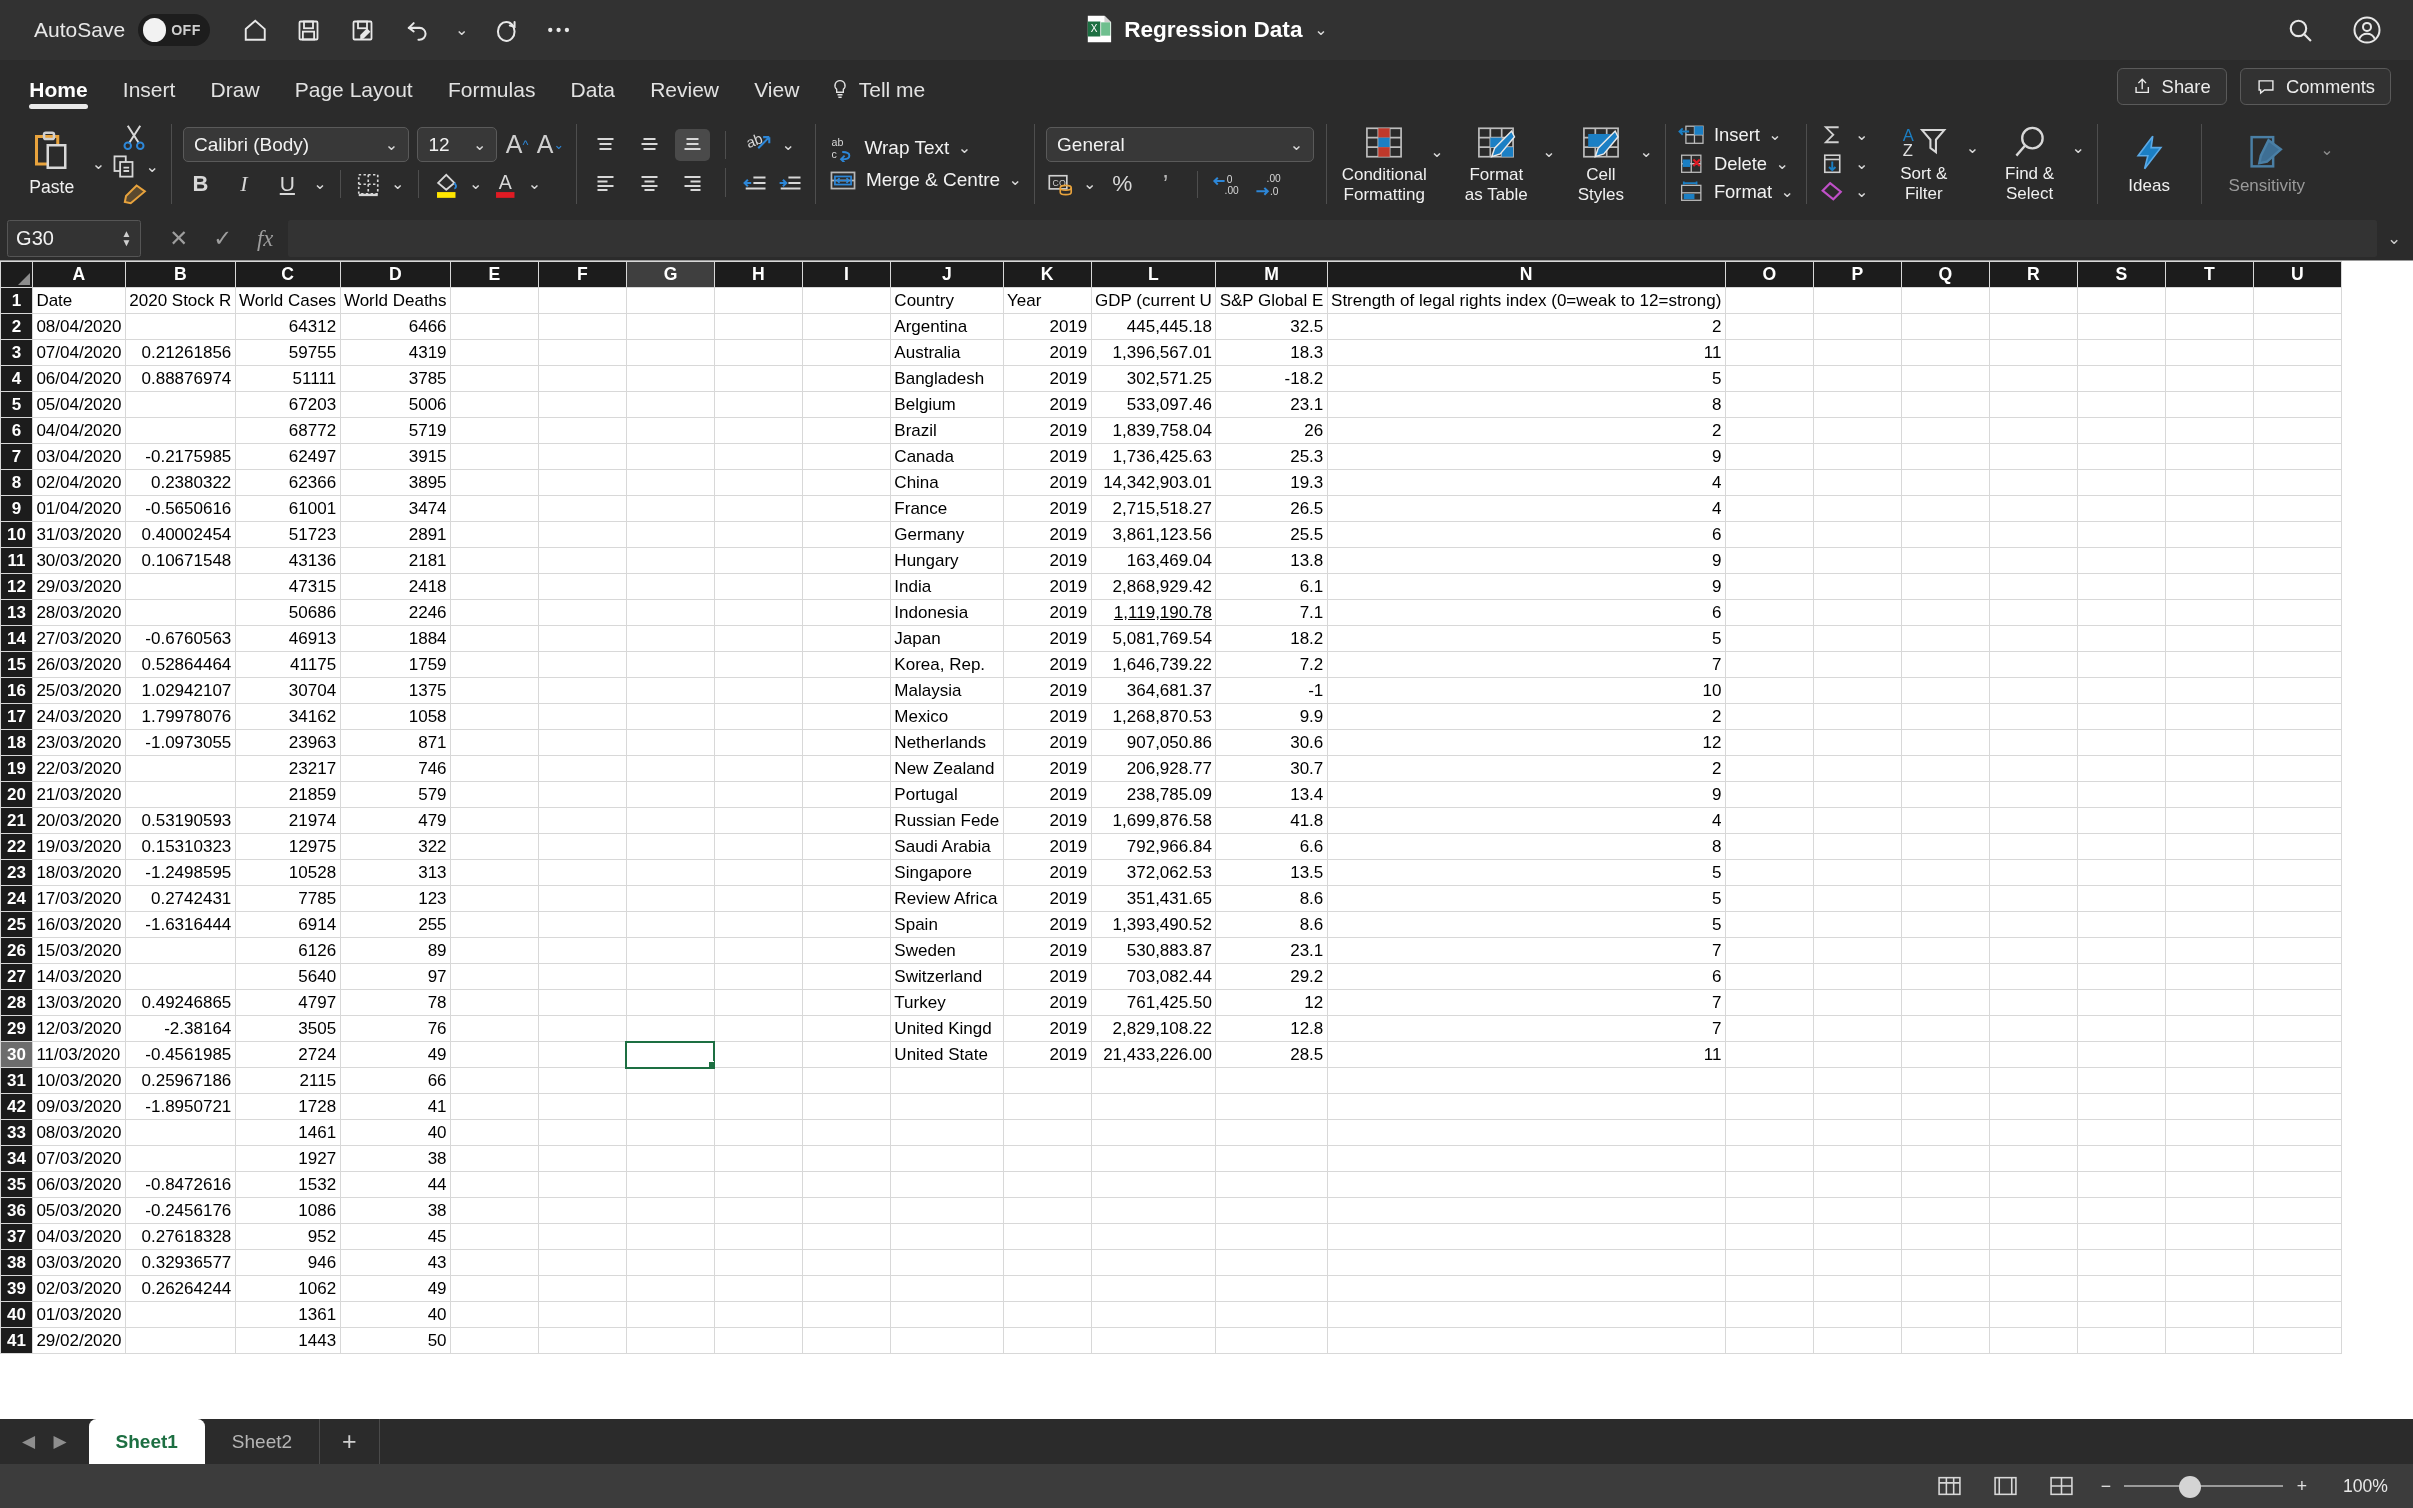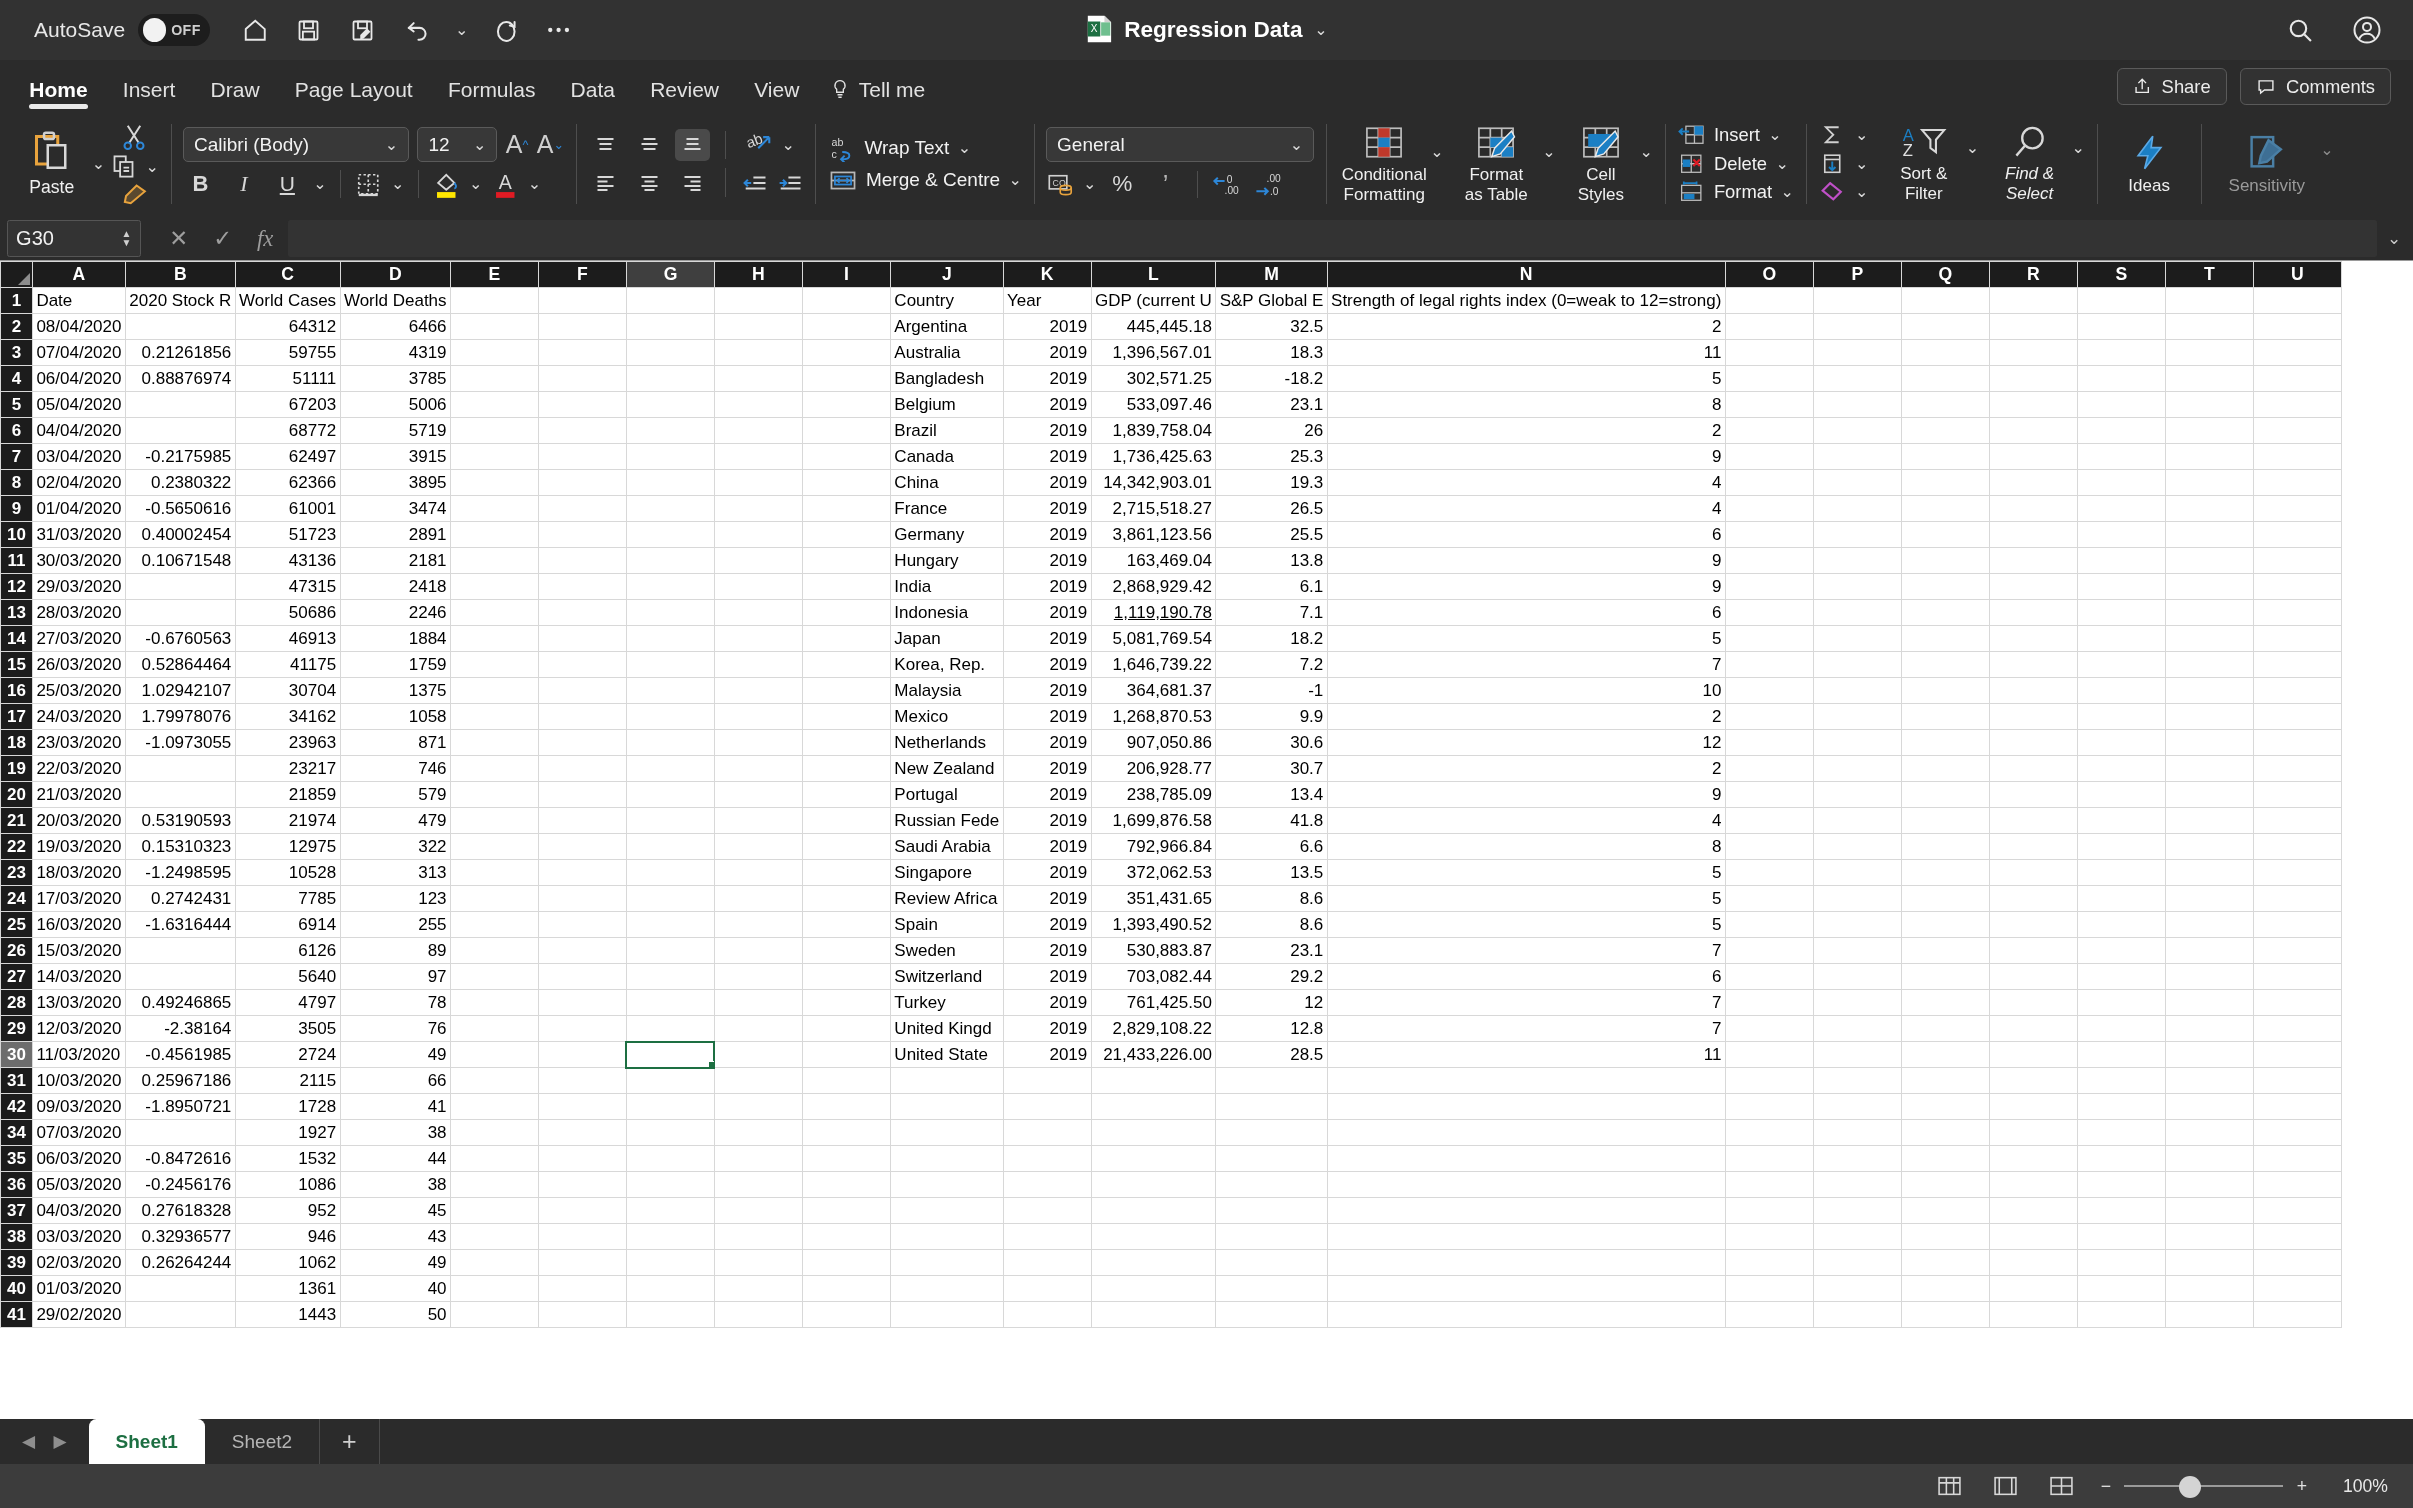--- a/index.html
+++ b/index.html
@@ -582,21 +582,21 @@
             <text x="2" y="11" font-size="12" fill="#1b7fc4" font-family="Liberation Sans">A</text>
             <text x="2" y="22" font-size="12" fill="#e0e0e0" font-family="Liberation Sans">Z</text>
             <path d="M16 3 h16 l-6 7 v9 l-4 -3 v-6 Z" fill="none" stroke="#d8d8d8" stroke-width="1.5"></path>
             </svg>
         </span>
         <span>Sort &amp;</span>
         <span style="margin-top:-3.4px;">Filter</span>
       </div>
       <span class="chev" style="align-self:flex-start;margin-top:25px;">⌄</span>
 
-      <div class="cfbtn" style="margin-left:8.4px;width:84px;font-style:italic;">
+      <div class="cfbtn" style="margin-left:8.4px;width:84px;">
         <span class="ic">
           <svg width="39" height="35" viewBox="0 0 26 24" fill="none" stroke="#d8d8d8" stroke-width="1.6">
             <circle cx="15" cy="9" r="7"></circle>
               <path d="M10 14 L4 21"></path>
             </svg>
         </span>
         <span>Find &amp;</span>
         <span style="margin-top:-3.4px;">Select</span>
       </div>
       <span class="chev" style="align-self:flex-start;margin-top:25px;">⌄</span>
@@ -1439,20 +1439,44 @@
             <td class="cell" style="width: 88px;"></td>
             <td class="cell" style="width: 88px;"></td>
             <td class="cell" style="width: 88px;"></td>
             <td class="cell" style="width: 88px;"></td>
             <td class="cell" style="width: 88px;"></td>
             <td class="cell" style="width: 88px;"></td>
             <td class="cell" style="width: 88px;"></td>
             <td class="cell" style="width: 88px;"></td>
           </tr>
           <tr>
+            <td class="rowhdr">33</td>
+            <td class="cell txt" style="width: 80px;">08/03/2020</td>
+            <td class="cell" style="width: 109px;"></td>
+            <td class="cell num" style="width: 92px;">1461</td>
+            <td class="cell num" style="width: 96px;">40</td>
+            <td class="cell" style="width: 88px;"></td>
+            <td class="cell" style="width: 88px;"></td>
+            <td class="cell" style="width: 88px;"></td>
+            <td class="cell" style="width: 88px;"></td>
+            <td class="cell" style="width: 88px;"></td>
+            <td class="cell" style="width: 88px;"></td>
+            <td class="cell" style="width: 88px;"></td>
+            <td class="cell" style="width: 92px;"></td>
+            <td class="cell" style="width: 92px;"></td>
+            <td class="cell" style="width: 88px;"></td>
+            <td class="cell" style="width: 88px;"></td>
+            <td class="cell" style="width: 88px;"></td>
+            <td class="cell" style="width: 88px;"></td>
+            <td class="cell" style="width: 88px;"></td>
+            <td class="cell" style="width: 88px;"></td>
+            <td class="cell" style="width: 88px;"></td>
+            <td class="cell" style="width: 88px;"></td>
+          </tr>
+          <tr>
             <td class="rowhdr">34</td>
             <td class="cell txt" style="width: 80px;">07/03/2020</td>
             <td class="cell" style="width: 109px;"></td>
             <td class="cell num" style="width: 92px;">1927</td>
             <td class="cell num" style="width: 96px;">38</td>
             <td class="cell" style="width: 88px;"></td>
             <td class="cell" style="width: 88px;"></td>
             <td class="cell" style="width: 88px;"></td>
             <td class="cell" style="width: 88px;"></td>
             <td class="cell" style="width: 88px;"></td>

